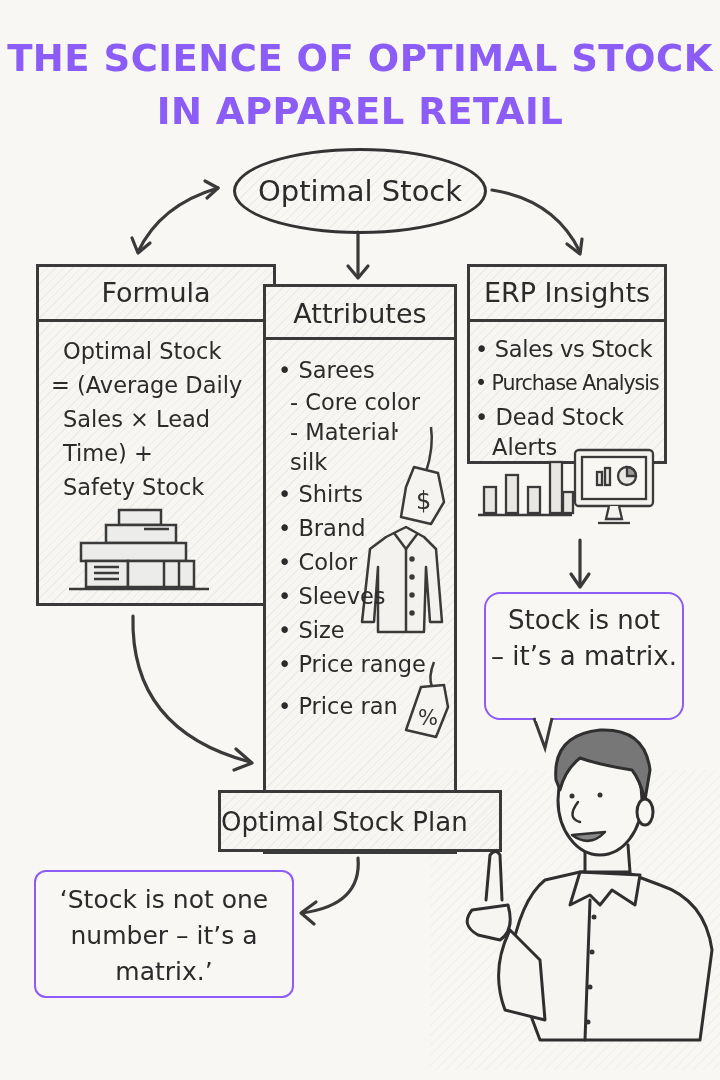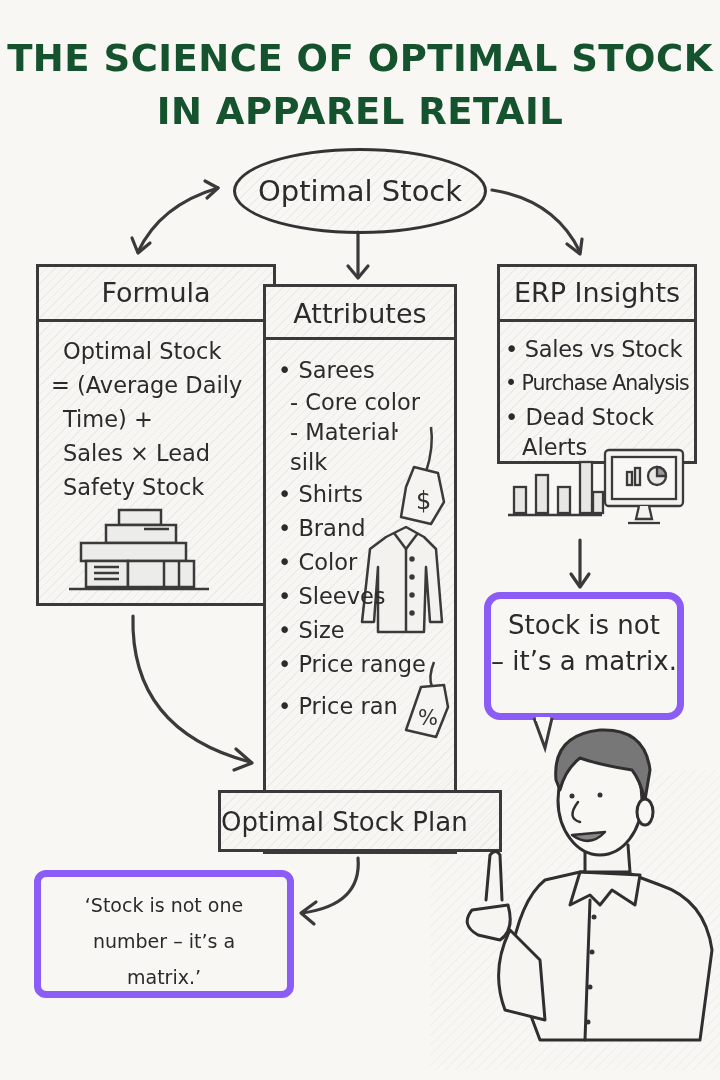--- a/index.html
+++ b/index.html
@@ -1,25 +1,25 @@
 <!DOCTYPE html>
 <html><head>
 <meta charset="utf-8">
 <style>
   html,body{margin:0;padding:0;}
   body{width:720px;height:1080px;position:relative;overflow:hidden;background:#f8f7f4;
        font-family:"DejaVu Sans","Liberation Sans",sans-serif;color:#2b2b2b;}
   .abs{position:absolute;}
-  .title{left:0;width:720px;text-align:center;font-weight:bold;font-size:37px;letter-spacing:0.5px;color:#14532d;line-height:50px;}
+  .title{left:0;width:720px;text-align:center;font-weight:bold;font-size:37px;letter-spacing:0.5px;color:#8b5cf6;line-height:50px;}
   .hatch{background-image:repeating-linear-gradient(135deg, rgba(0,0,0,0.045) 0 1px, transparent 1px 6px);}
   .box{border:3px solid #3a3a3a;background-color:#f7f6f2;box-sizing:border-box;}
   .box-head{border-bottom:3px solid #3a3a3a;text-align:center;font-size:27px;height:52px;line-height:52px;}
   .oval{border:3px solid #333;border-radius:50%;text-align:center;font-size:29px;box-sizing:border-box;}
   .txt{font-size:22.5px;line-height:34px;}
-  .bubble{border:7px solid #8b5cf6;border-radius:16px;background:#f8f7f4;box-sizing:border-box;text-align:center;font-size:26px;line-height:36px;}
+  .bubble{border:2px solid #8b5cf6;border-radius:16px;background:#f8f7f4;box-sizing:border-box;text-align:center;font-size:26px;line-height:36px;}
   svg{position:absolute;left:0;top:0;}
 </style>
 </head>
 <body>
 
 <div class="abs title" style="top:34px;">THE SCIENCE OF OPTIMAL STOCK</div>
 <div class="abs title" style="top:87px;">IN APPAREL RETAIL</div>
 
 <svg width="720" height="1080" viewBox="0 0 720 1080">
   <g fill="none" stroke="#3a3a3a" stroke-width="3.2" stroke-linecap="round" stroke-linejoin="round">
@@ -50,22 +50,22 @@
 
 <div class="abs oval hatch" style="left:233px;top:148px;width:254px;height:86px;line-height:80px;">
   <span>Optimal Stock</span>
 </div>
 
 <div class="abs box hatch" style="left:36px;top:264px;width:240px;height:342px;">
   <div class="box-head">Formula</div>
   <div style="padding:12px 0 0 18px;">
     <div class="txt" style="padding-left:6px">Optimal Stock</div>
     <div class="txt" style="margin-left:-6px">= (Average Daily</div>
+    <div class="txt" style="padding-left:6px">Sales × Lead</div>
     <div class="txt" style="padding-left:6px">Time) +</div>
-    <div class="txt" style="padding-left:6px">Sales × Lead</div>
     <div class="txt" style="padding-left:6px">Safety Stock</div>
   </div>
 
   <svg width="200" height="342" viewBox="0 0 200 342">
     <g fill="#ececea" stroke="#3a3a3a" stroke-width="2.5">
       <rect x="80" y="243" width="42" height="15"></rect>
       <rect x="67" y="258" width="70" height="18"></rect>
       <rect x="42" y="276" width="105" height="18"></rect>
       <rect x="47" y="294" width="42" height="26"></rect>
       <rect x="89" y="294" width="66" height="26"></rect>
@@ -115,21 +115,21 @@
 
       <g>
         <path d="M168 375 Q162 390 166 400"></path>
         <path d="M155 400 L178 398 L182 420 L170 450 L140 443 Z" fill="#f5f4f0"></path>
         <text x="152" y="438" font-size="21" fill="#333" stroke="none" font-family="DejaVu Sans, sans-serif">%</text>
       </g>
     </g>
   </svg>
 </div>
 
-<div class="abs box hatch" style="left:497px;top:264px;width:200px;height:200px;">
+<div class="abs box hatch" style="left:467px;top:264px;width:200px;height:200px;">
   <div class="box-head">ERP Insights</div>
   <div style="padding:10px 0 0 5px;">
     <div class="txt" style="letter-spacing:-0.3px">• Sales vs Stock</div>
     <div class="txt" style="letter-spacing:-1px;font-size:20.5px">• Purchase Analysis</div>
     <div class="txt">• Dead Stock</div>
     <div class="txt" style="padding-left:17px;line-height:26px">Alerts</div>
   </div>
   <svg width="200" height="274" viewBox="0 0 200 274">
     <g fill="#e8e7e3" stroke="#3a3a3a" stroke-width="2.3">
       <g>
@@ -160,21 +160,21 @@
 </div>
 <svg width="720" height="1080" viewBox="0 0 720 1080" style="pointer-events:none">
   <path d="M534 718 L545 748 L552 718" fill="#f8f7f4" stroke="#3a3a3a" stroke-width="3"></path>
   <line x1="536" y1="719" x2="550" y2="719" stroke="#f8f7f4" stroke-width="4"></line>
 </svg>
 
 <div class="abs box hatch" style="left:218px;top:790px;width:284px;height:62px;line-height:58px;font-size:26px;">
   <span>Optimal Stock Plan</span>
 </div>
 
-<div class="abs bubble" style="left:34px;top:870px;width:260px;height:128px;font-size:19px;line-height:36px;padding-top:10px;border-radius:12px;">
+<div class="abs bubble" style="left:34px;top:870px;width:260px;height:128px;font-size:25px;line-height:36px;padding-top:10px;border-radius:12px;">
   <div>‘Stock is not one</div>
   <div>number – it’s a</div>
   <div>matrix.’</div>
 </div>
 
 <svg width="720" height="1080" viewBox="0 0 720 1080">
   <defs>
     <pattern id="hp" width="7" height="7" patternUnits="userSpaceOnUse" patternTransform="rotate(45)">
       <line x1="0" y1="0" x2="0" y2="7" stroke="rgba(0,0,0,0.07)" stroke-width="1.2"></line>
     </pattern>

